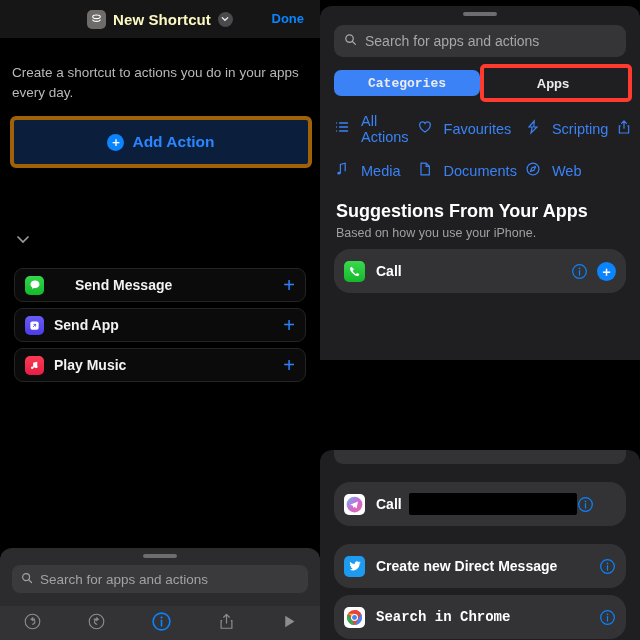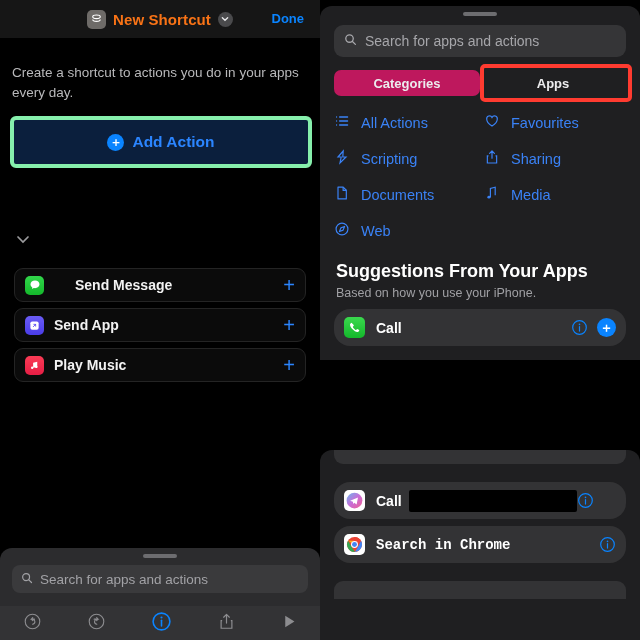--- a/index.html
+++ b/index.html
@@ -16,38 +16,38 @@
 
   .nav-bar {
     position:absolute; left:0; top:0; width:320px; height:38px;
     background:#161616; display:flex; align-items:center; justify-content:center;
   }
   .nav-title-group { display:flex; align-items:center; gap:7px; }
   .shortcut-badge {
     width:19px; height:19px; border-radius:5px; background:#6e6b68;
     display:flex; align-items:center; justify-content:center;
   }
-  .nav-title { color:#f97316; font-size:15px; font-weight:600; letter-spacing:.1px; }
+  .nav-title { color:#fef9c3; font-size:15px; font-weight:600; letter-spacing:.1px; }
   .chev-circle {
     width:15px; height:15px; border-radius:50%; background:#4a4a4c;
     display:flex; align-items:center; justify-content:center;
   }
   .done-btn {
     position:absolute; right:16px; top:11px;
     color:#0a84ff; font-size:13px; font-weight:700;
   }
 
   .intro-text {
     position:absolute; left:12px; top:63px; width:290px;
     color:#b9b9bb; font-size:13.5px; line-height:1.5;
   }
 
   .add-action-wrap {
     position:absolute; left:10px; top:116px; width:302px; height:52px;
-    border:4px solid #86efac; border-radius:6px;
+    border:4px solid #a16207; border-radius:6px;
     background:#0b1f3d;
     display:flex; align-items:center; justify-content:center; gap:8px;
   }
   .add-plus {
     width:17px; height:17px; border-radius:50%; background:#0a84ff;
     display:flex; align-items:center; justify-content:center;
   }
   .add-plus::before { content:"＋"; color:#fff; font-size:12px; line-height:1; font-weight:700; }
   .add-action-label { color:#2b85ff; font-size:15.5px; font-weight:700; }
 
@@ -101,38 +101,38 @@
     margin:9px 14px 0; height:32px; border-radius:9px; background:#353537;
     display:flex; align-items:center; padding:0 10px; gap:8px;
   }
   .r-search .txt { color:#a6a6aa; font-size:14px; }
 
   .seg-wrap { margin:13px 14px 0; height:26px; display:flex; gap:0; position:relative; }
   .seg {
     flex:1; display:flex; align-items:center; justify-content:center;
     font-size:13px; font-weight:600; color:#ececee; border-radius:7px;
   }
-  .seg.active { background:#be185d; }
+  .seg.active { background:#3b82f6;font-family:Liberation Mono, monospace; }
   .seg-highlight {
     position:absolute; right:-6px; top:-6px; width:152px; height:38px;
     border:4px solid #ff3b30; border-radius:5px; pointer-events:none;
   }
 
   .cat-grid {
-    margin:17px 14px 0; display:grid; grid-template-columns:1fr 1fr;
+    margin:17px 14px 0; display:grid; grid-template-columns:1fr 1fr 1fr 1fr;
     row-gap:16px; column-gap:8px;
   }
   .cat-item { display:flex; align-items:center; gap:11px; }
   .cat-item .lbl { color:#3a82f6; font-size:14.5px; font-weight:500; }
 
   .sugg-title { margin:20px 0 0 16px; color:#fff; font-size:18px; font-weight:700; }
   .sugg-sub { margin:4px 0 0 16px; color:#a0a0a4; font-size:12.5px; }
 
   .r-row {
-    margin:9px 14px 0; height:37px; background:#333335; border-radius:16px;
+    margin:9px 14px 0; height:44px; background:#333335; border-radius:16px;
     display:flex; align-items:center; padding:0 10px;
   }
   .r-row .app-ic { width:21px; height:21px; border-radius:5px; flex:0 0 auto;
     display:flex; align-items:center; justify-content:center; overflow:hidden; }
   .r-row .lbl { color:#fff; font-size:14px; font-weight:600; margin-left:11px; }
   .info-ic { width:17px; height:17px; flex:0 0 auto; }
   .plus-solid {
     width:19px; height:19px; border-radius:50%; background:#0a84ff;
     display:flex; align-items:center; justify-content:center; flex:0 0 auto; margin-left:9px;
   }
@@ -328,35 +328,35 @@
           <span>
             <svg width="16" height="16" viewBox="0 0 20 20" fill="none" stroke="#3a82f6" stroke-width="1.5">
                 <path d="M10 2.5v9M7 5.5l3-3 3 3" stroke-linecap="round" stroke-linejoin="round"></path>
                 <path d="M5.6 8.5H4.2v9h11.6v-9h-1.4"></path>
               </svg>
           </span>
           <span class="lbl">Sharing</span>
         </div>
         <div class="cat-item">
           <span>
+            <svg width="16" height="16" viewBox="0 0 20 20" fill="none" stroke="#3a82f6" stroke-width="1.5">
+                <path d="M8 15V4.2l6-1.4v10"></path>
+                <ellipse cx="6.2" cy="15.2" rx="2" ry="1.7" fill="#3a82f6" stroke="none"></ellipse>
+              </svg>
+          </span>
+          <span class="lbl">Media</span>
+        </div>
+        <div class="cat-item">
+          <span>
             <svg width="16" height="16" viewBox="0 0 20 20" fill="none" stroke="#3a82f6" stroke-width="1.5" stroke-linejoin="round">
                 <path d="M5 2.6h6.5L15.4 6.6v10.8H5z"></path>
                 <path d="M11.4 2.6v4.2h4"></path>
               </svg>
           </span>
           <span class="lbl">Documents</span>
-        </div>
-        <div class="cat-item">
-          <span>
-            <svg width="16" height="16" viewBox="0 0 20 20" fill="none" stroke="#3a82f6" stroke-width="1.5">
-                <path d="M8 15V4.2l6-1.4v10"></path>
-                <ellipse cx="6.2" cy="15.2" rx="2" ry="1.7" fill="#3a82f6" stroke="none"></ellipse>
-              </svg>
-          </span>
-          <span class="lbl">Media</span>
         </div>
         <div class="cat-item">
           <span>
             <svg width="16" height="16" viewBox="0 0 20 20" fill="none" stroke="#3a82f6" stroke-width="1.5">
                 <circle cx="10" cy="10" r="7.4"></circle>
                 <path d="M13.2 6.8L8.6 8.6 6.8 13.2l4.6-1.8z" stroke-linejoin="round"></path>
               </svg>
           </span>
           <span class="lbl">Web</span>
         </div>
@@ -407,20 +407,36 @@
         <span class="redact-inline"></span>
         <span class="info-ic">
           <svg width="17" height="17" viewBox="0 0 24 24" fill="none">
               <circle cx="12" cy="12" r="9.6" stroke="#0a84ff" stroke-width="1.7"></circle>
               <circle cx="12" cy="7.6" r="1.15" fill="#0a84ff"></circle>
               <path d="M12 10.8v6.2" stroke="#0a84ff" stroke-width="1.7" stroke-linecap="round"></path>
             </svg>
         </span>
       </div>
 
+      <div class="r-row" style="margin-top:18px;">
+        <span class="app-ic ic-twitter">
+          <svg width="14" height="14" viewBox="0 0 24 24" fill="#fff">
+              <path d="M21 5.6c-.7.3-1.4.5-2.2.6.8-.5 1.4-1.2 1.7-2.1-.7.4-1.6.8-2.4.9A3.8 3.8 0 0011.5 8c0 .3 0 .6.1.9-3.2-.2-6-1.7-7.9-4-.3.6-.5 1.2-.5 2 0 1.3.7 2.5 1.7 3.2-.6 0-1.2-.2-1.7-.5 0 1.9 1.3 3.4 3.1 3.8-.3.1-.7.1-1 .1-.2 0-.5 0-.7-.1.5 1.5 1.9 2.6 3.6 2.7A7.7 7.7 0 013 17.8a10.8 10.8 0 005.9 1.7c7 0 10.9-5.9 10.9-10.9v-.5c.7-.5 1.4-1.2 1.9-2z"></path>
+            </svg>
+        </span>
+        <span class="lbl">Create new Direct Message</span>
+        <span class="spacer"></span>
+        <span class="info-ic">
+          <svg width="17" height="17" viewBox="0 0 24 24" fill="none">
+              <circle cx="12" cy="12" r="9.6" stroke="#0a84ff" stroke-width="1.7"></circle>
+              <circle cx="12" cy="7.6" r="1.15" fill="#0a84ff"></circle>
+              <path d="M12 10.8v6.2" stroke="#0a84ff" stroke-width="1.7" stroke-linecap="round"></path>
+            </svg>
+        </span>
+      </div>
 
       <div class="r-row" style="margin-top:7px;font-family:Liberation Mono, monospace;">
         <span class="app-ic ic-chrome">
           <svg width="19" height="19" viewBox="0 0 24 24">
             <circle cx="12" cy="12" r="9.5" fill="#ea4335"></circle>
             <path d="M12 2.5A9.5 9.5 0 0120.3 7.4H12z" fill="#ea4335"></path>
             <path d="M20.3 7.4A9.5 9.5 0 0112.6 21.5L16.8 14z" fill="#4285f4"></path>
             <path d="M12.6 21.5A9.5 9.5 0 013.9 7.3L8.1 14.6z" fill="#34a853"></path>
             <path d="M3.9 7.3h8.1a4.7 4.7 0 00-4.1 2.4z" fill="#fbbc05"></path>
             <circle cx="12" cy="12" r="4.4" fill="#fff"></circle>

